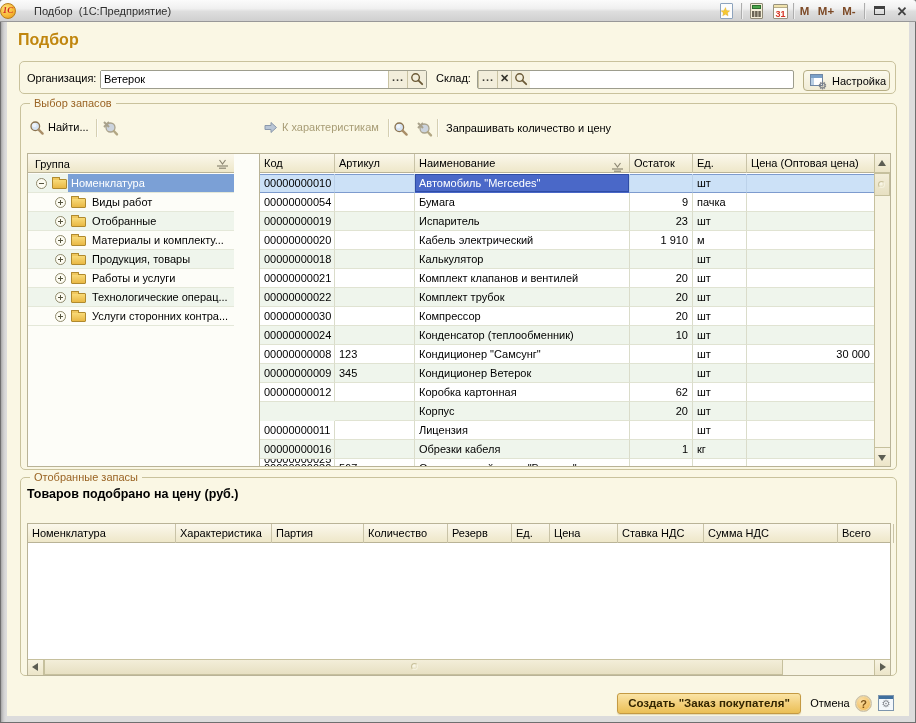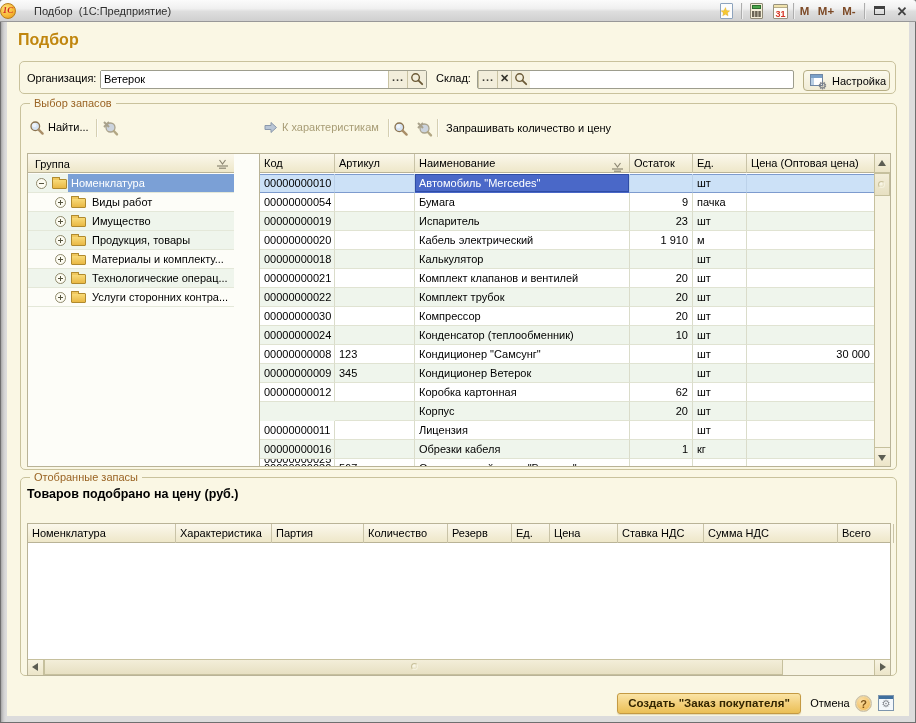--- a/index.html
+++ b/index.html
@@ -320,37 +320,45 @@
               </span>
               <span class="folder" style="left: 43px;"></span>
               <span class="tree-label" style="left: 61px;">Виды работ</span>
             </div>
             <div class="trow stripe">
               <span class="expander plus" style="left: 27px;">
                 <i></i>
                 <i class="v"></i>
               </span>
               <span class="folder" style="left: 43px;"></span>
-              <span class="tree-label" style="left: 61px;">Имущество</span>
+              <span class="tree-label" style="left: 61px;">Отобранные</span>
+            </div>
+            <div class="trow">
+              <span class="expander plus" style="left: 27px;">
+                <i></i>
+                <i class="v"></i>
+              </span>
+              <span class="folder" style="left: 43px;"></span>
+              <span class="tree-label" style="left: 61px;">Материалы и комплекту...</span>
             </div>
             <div class="trow stripe">
               <span class="expander plus" style="left: 27px;">
                 <i></i>
                 <i class="v"></i>
               </span>
               <span class="folder" style="left: 43px;"></span>
               <span class="tree-label" style="left: 61px;">Продукция, товары</span>
             </div>
             <div class="trow">
               <span class="expander plus" style="left: 27px;">
                 <i></i>
                 <i class="v"></i>
               </span>
               <span class="folder" style="left: 43px;"></span>
-              <span class="tree-label" style="left: 61px;">Материалы и комплекту...</span>
+              <span class="tree-label" style="left: 61px;">Работы и услуги</span>
             </div>
             <div class="trow stripe">
               <span class="expander plus" style="left: 27px;">
                 <i></i>
                 <i class="v"></i>
               </span>
               <span class="folder" style="left: 43px;"></span>
               <span class="tree-label" style="left: 61px;">Технологические операц...</span>
             </div>
             <div class="trow">

